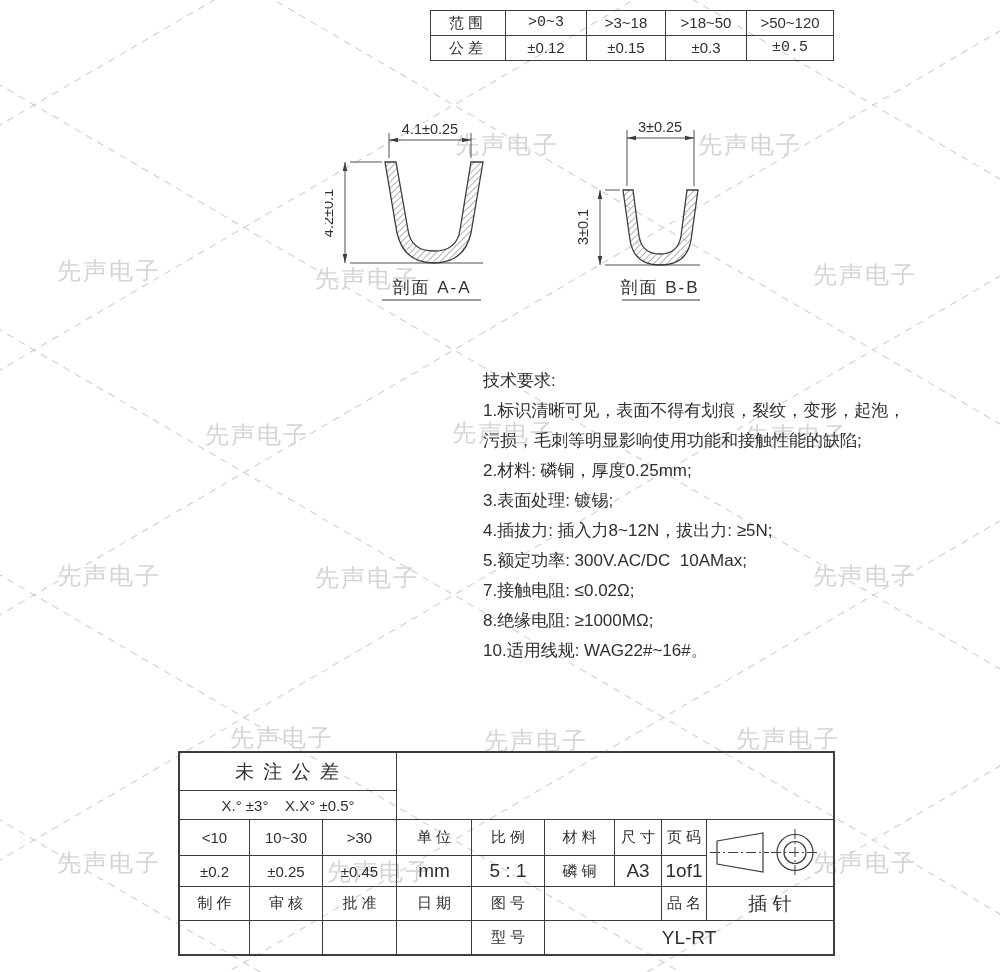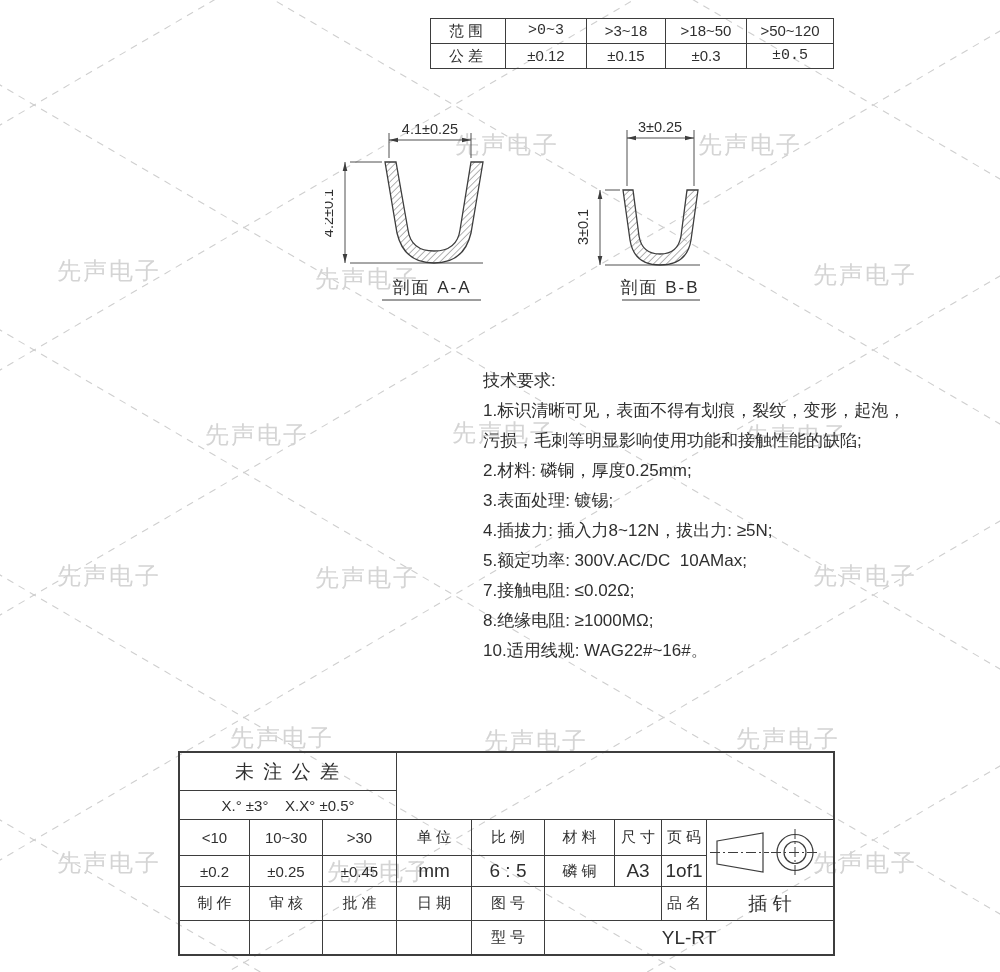--- a/index.html
+++ b/index.html
@@ -7,21 +7,21 @@
     position:relative;width:1000px;height:972px;background:#ffffff;overflow:hidden;
     font-family:"Liberation Sans",sans-serif;color:#2f2f2f;
   }
   
   #lattice-svg{position:absolute;left:0;top:0;width:1000px;height:972px;z-index:0;}
   #wm-layer{position:absolute;left:0;top:0;width:988px;height:972px;z-index:0;}
   .wm-text{position:absolute;font-size:24px;color:#d4d4d4;letter-spacing:2px;white-space:nowrap;}
   
   .content{position:absolute;left:0;top:0;width:1000px;height:972px;z-index:1;}
   
-  .tol-table{position:absolute;left:430px;top:18px;border:1.4px solid #3d3d3d;display:inline-block;background:transparent;}
+  .tol-table{position:absolute;left:430px;top:10px;border:1.4px solid #3d3d3d;display:inline-block;background:transparent;}
   .tol-row{display:flex;}
   .tol-cell{height:24px;line-height:24px;text-align:center;font-size:15px;color:#2f2f2f;
     border-right:1px solid #3d3d3d;border-bottom:1px solid #3d3d3d;white-space:pre;}
   .tol-cell:last-child{border-right:none;}
   .tol-row:last-child .tol-cell{border-bottom:none;}
   .tol-head{letter-spacing:4px;}
   
   .sec-svg{position:absolute;}
   .dim-text{font-size:14.5px;fill:#2f2f2f;}
   .lbl-text{font-size:17px;fill:#2f2f2f;letter-spacing:2px;}
@@ -201,21 +201,21 @@
         <circle cx="88" cy="32.5" r="11" fill="none" stroke="#3d3d3d" stroke-width="1.2"></circle>
         <line x1="64" y1="32.5" x2="112" y2="32.5" stroke="#3d3d3d" stroke-width="1" stroke-dasharray="10 3 2 3"></line>
         <line x1="88" y1="9" x2="88" y2="56" stroke="#3d3d3d" stroke-width="1" stroke-dasharray="10 3 2 3"></line>
       </svg>
     </div>
 
     <div class="tb-cell" style="grid-area:4/1/5/2">±0.2</div>
     <div class="tb-cell" style="grid-area:4/2/5/3">±0.25</div>
     <div class="tb-cell" style="grid-area:4/3/5/4">±0.45</div>
     <div class="tb-cell big" style="grid-area:4/4/5/5">mm</div>
-    <div class="tb-cell big" style="grid-area:4/5/5/6">6 : 5</div>
+    <div class="tb-cell big" style="grid-area:4/5/5/6">5 : 1</div>
     <div class="tb-cell" style="grid-area:4/6/5/7">磷 铜</div>
     <div class="tb-cell big" style="grid-area:4/7/5/8">A3</div>
     <div class="tb-cell big" style="grid-area:4/8/5/9">1of1</div>
 
     <div class="tb-cell" style="grid-area:5/1/6/2">制 作</div>
     <div class="tb-cell" style="grid-area:5/2/6/3">审 核</div>
     <div class="tb-cell" style="grid-area:5/3/6/4">批 准</div>
     <div class="tb-cell" style="grid-area:5/4/6/5">日 期</div>
     <div class="tb-cell" style="grid-area:5/5/6/6">图 号</div>
     <div class="tb-cell" style="grid-area:5/6/6/8"></div>

